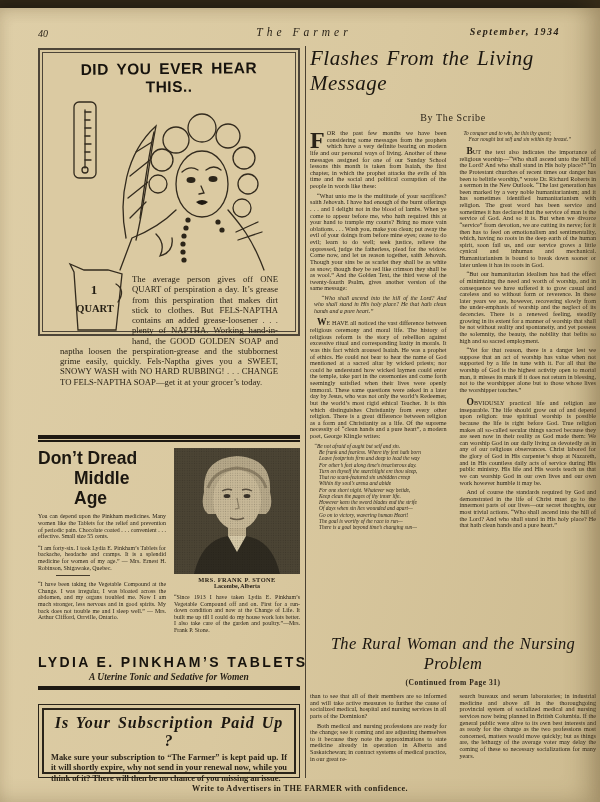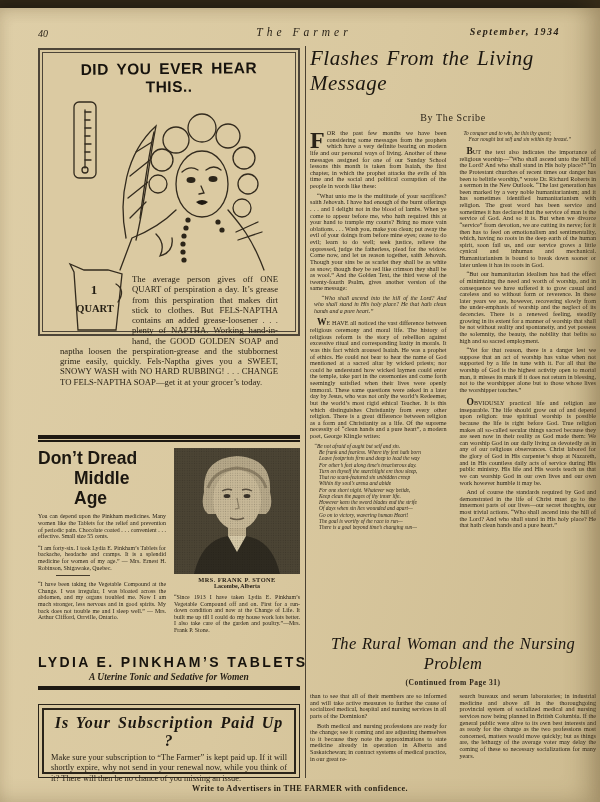--- a/index.html
+++ b/index.html
@@ -48,21 +48,21 @@
   .brand-name { font-family:"Liberation Sans", sans-serif; font-weight:700; font-size:14px;
     letter-spacing:2.4px; text-align:center; color:#17130d; white-space:nowrap; }
   .brand-tag { font-style:italic; font-weight:bold; font-size:9.5px; text-align:center; margin-top:2px; }
 
   
   .subbox { position:absolute; left:38px; top:704px; width:262px; height:74px; box-sizing:border-box;
     border:1px solid #2a241a; box-shadow: inset 0 0 0 3px #d9c89f, inset 0 0 0 5px #2a241a;
     padding:9px 12px 22px; }
   .sub-title { font-style:italic; font-size:16px; font-weight:600; text-align:center; letter-spacing:1px;
     word-spacing:2px; color:#1c1710; }
-  .sub-body { font-size:8.4px; line-height:1.22; text-align:justify; margin-top:3px; }
+  .sub-body { font-size:8.4px; line-height:1.22; text-align:justify; margin-top:3px;font-weight:bold; }
 
   
   .article { position:absolute; left:310px; top:46px; width:286px; }
   .art-title { font-style:italic; font-size:21px; text-align:left; letter-spacing:.5px; word-spacing:2px; color:#1c1710; }
   .art-byline { text-align:center; font-size:10px; margin-top:16px; letter-spacing:.6px; }
   .cols { display:flex; gap:13px; margin-top:7px; height:546px; overflow:hidden; }
   .col { flex:1; font-size:6.2px; line-height:1.07; text-align:justify; }
   .col p { margin:0 0 3px; text-indent:7px; }
   .col p.noindent { text-indent:0; }
   .dropcap { float:left; font-size:24px; line-height:18px; font-weight:bold; padding:1px 2px 0 0; }

